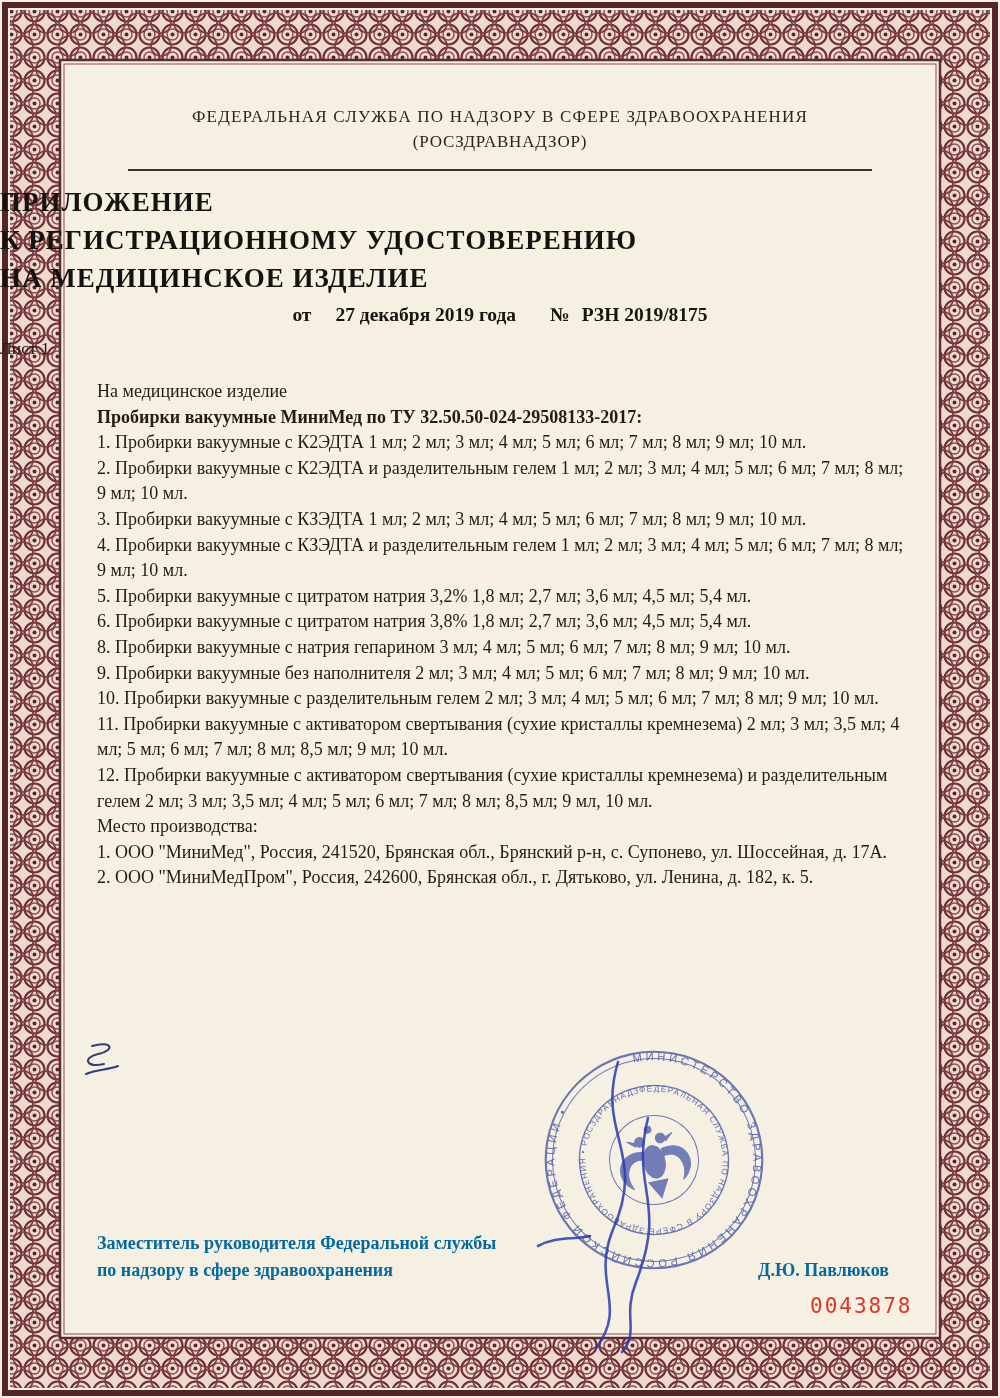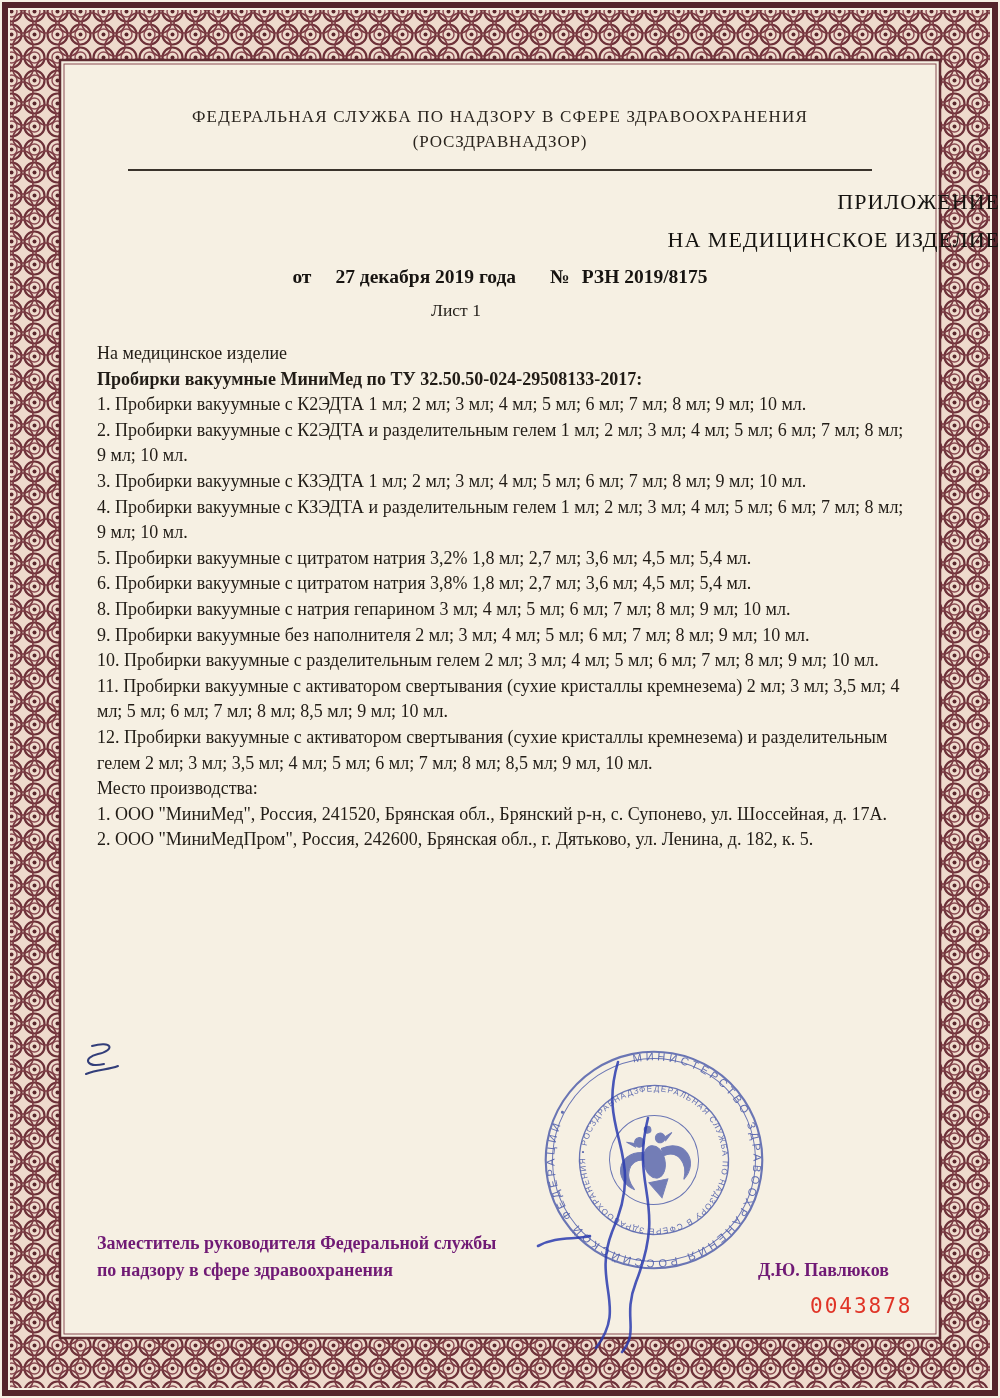--- a/index.html
+++ b/index.html
@@ -9,33 +9,33 @@
     color:#241f1a;background:#efe9da;
   }
   .page{position:relative;width:1000px;height:1398px;background:#f6f0e3;}
   .border-svg{position:absolute;left:0;top:0;width:1000px;height:1398px;}
   .content{position:absolute;left:0;top:62px;width:1000px;}
 
   .agency{margin-top:42px;text-align:center;font-size:17px;letter-spacing:1.2px;line-height:25px;color:#2a241e;}
   .agency .line2{letter-spacing:.8px;}
   .header-rule{width:744px;height:2px;background:#3a332c;margin:15px auto 0;}
 
-  .doc-title{margin-top:12px;text-align:right;font-weight:normal;font-size:22px;line-height:38px;letter-spacing:1px;color:#151310;}
+  .doc-title{margin-top:12px;text-align:left;font-weight:bold;font-size:27px;line-height:38px;letter-spacing:1px;color:#151310;}
 
   .date-line{margin-top:7px;text-align:center;font-size:19.5px;font-weight:bold;color:#171411;}
   .date-line .num-label{margin-left:34px;margin-right:12px;}
   .date-line .date-label{margin-right:24px;}
 
-  .sheet-line{margin-top:12px;text-align:center;padding-right:88px;font-size:17.5px;color:#211d18;}
+  .sheet-line{margin-top:12px;text-align:left;padding-right:88px;font-size:17.5px;color:#211d18;}
 
   .doc-body{margin-top:20px;padding:0 92px 0 97px;font-size:18px;line-height:25.6px;color:#211c16;}
   .doc-body p{margin:0;}
   .doc-body .bold{font-weight:bold;}
 
-  .footer{position:absolute;left:97px;top:1230px;width:792px;display:flex;justify-content:space-between;align-items:flex-end;font-weight:bold;font-size:18px;line-height:27px;color:#701a75;}
+  .footer{position:absolute;left:97px;top:1230px;width:792px;display:flex;justify-content:space-between;align-items:flex-end;font-weight:bold;font-size:18px;line-height:27px;color:#0369a1;}
   .signer-name{white-space:nowrap;}
 
   .serial{position:absolute;left:810px;top:1294px;font-family:"DejaVu Sans Mono",monospace;font-size:21px;letter-spacing:2px;color:#e03427;}
 
   .stamp{position:absolute;left:538px;top:1044px;width:232px;height:232px;transform:rotate(-12deg);opacity:.9;}
   .ink-svg{position:absolute;left:0;top:0;width:1000px;height:1398px;pointer-events:none;}
 </style>
 </head>
 <body>
 
@@ -80,20 +80,21 @@
 
     <div class="agency">
       <div class="line1">ФЕДЕРАЛЬНАЯ СЛУЖБА ПО НАДЗОРУ В СФЕРЕ ЗДРАВООХРАНЕНИЯ</div>
       <div class="line2">(РОСЗДРАВНАДЗОР)</div>
     </div>
 
     <div class="header-rule"></div>
 
     <div class="doc-title">
       <div>ПРИЛОЖЕНИЕ</div>
+      <div>К РЕГИСТРАЦИОННОМУ УДОСТОВЕРЕНИЮ</div>
       <div>НА МЕДИЦИНСКОЕ ИЗДЕЛИЕ</div>
     </div>
 
     <div class="date-line">
       <span class="date-label">от</span><span>27 декабря 2019 года</span><span class="num-label">№</span><span>РЗН 2019/8175</span>
     </div>
 
     <div class="sheet-line">Лист 1</div>
 
     <div class="doc-body">

